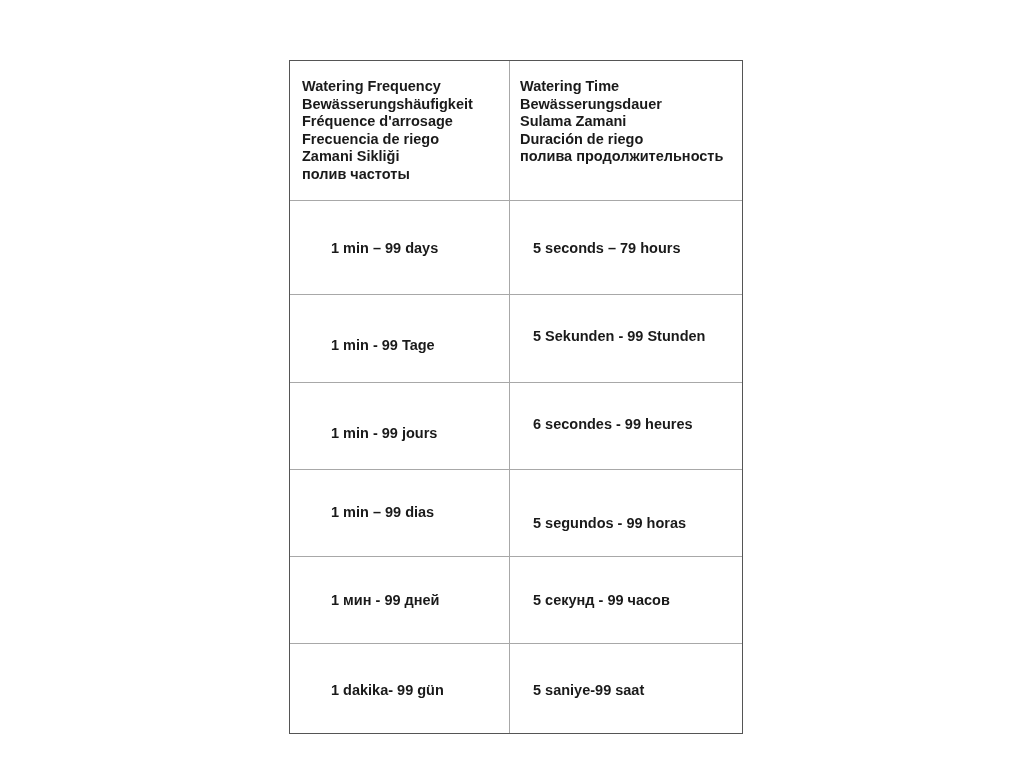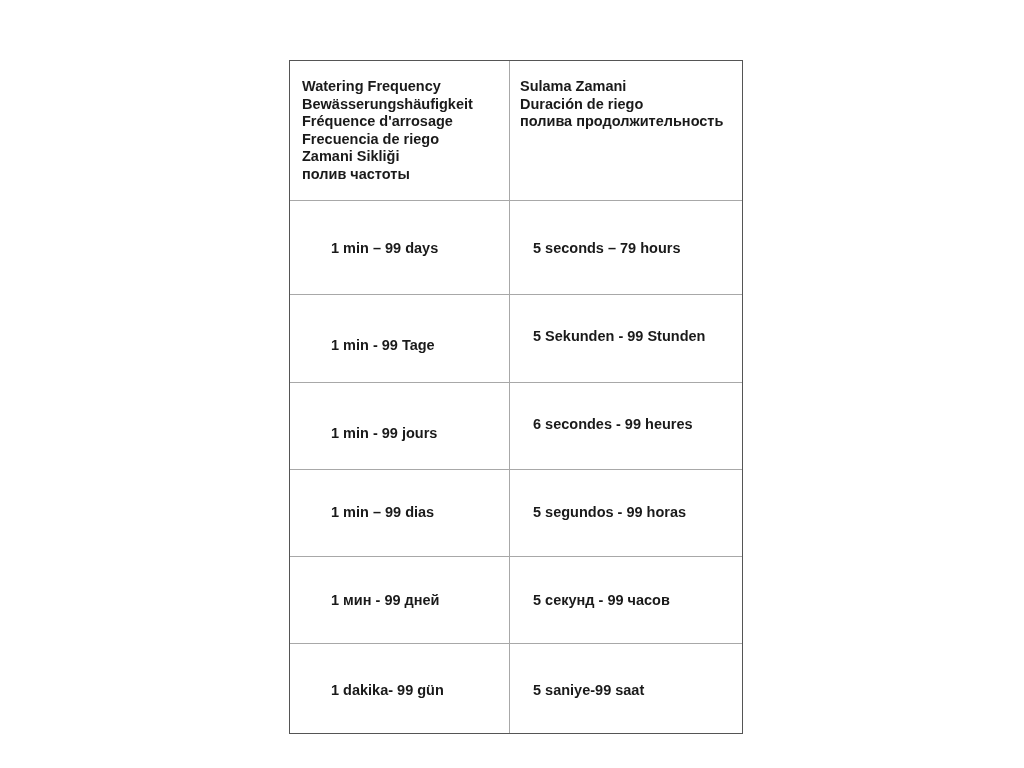--- a/index.html
+++ b/index.html
@@ -31,35 +31,37 @@
 
   <div class="header-cell" style="left:12px">
     <div>Watering Frequency</div>
     <div>Bewässerungshäufigkeit</div>
     <div>Fréquence d'arrosage</div>
     <div>Frecuencia de riego</div>
     <div>Zamani Sikliği</div>
     <div>полив частоты</div>
   </div>
   <div class="header-cell" style="left:230px">
+    <div>Watering Time</div>
+    <div>Bewässerungsdauer</div>
     <div>Sulama Zamani</div>
     <div>Duración de riego</div>
     <div>полива продолжительность</div>
   </div>
 
   <div class="cell" style="left:41px; top:179px">1 min – 99 days</div>
   <div class="cell" style="left:243px; top:179px">5 seconds – 79 hours</div>
 
   <div class="cell" style="left:41px; top:276px">1 min - 99 Tage</div>
   <div class="cell" style="left:243px; top:267px">5 Sekunden - 99 Stunden</div>
 
   <div class="cell" style="left:41px; top:364px">1 min - 99 jours</div>
   <div class="cell" style="left:243px; top:355px">6 secondes - 99 heures</div>
 
   <div class="cell" style="left:41px; top:443px">1 min – 99 dias</div>
-  <div class="cell" style="left:243px; top:443px">5 segundos - 99 horas</div>
+  <div class="cell" style="left:243px; top:454px">5 segundos - 99 horas</div>
 
   <div class="cell" style="left:41px; top:531px">1 мин - 99 дней</div>
   <div class="cell" style="left:243px; top:531px">5 секунд - 99 часов</div>
 
   <div class="cell" style="left:41px; top:621px">1 dakika- 99 gün</div>
   <div class="cell" style="left:243px; top:621px">5 saniye-99 saat</div>
 </div>
 
 </body></html>

